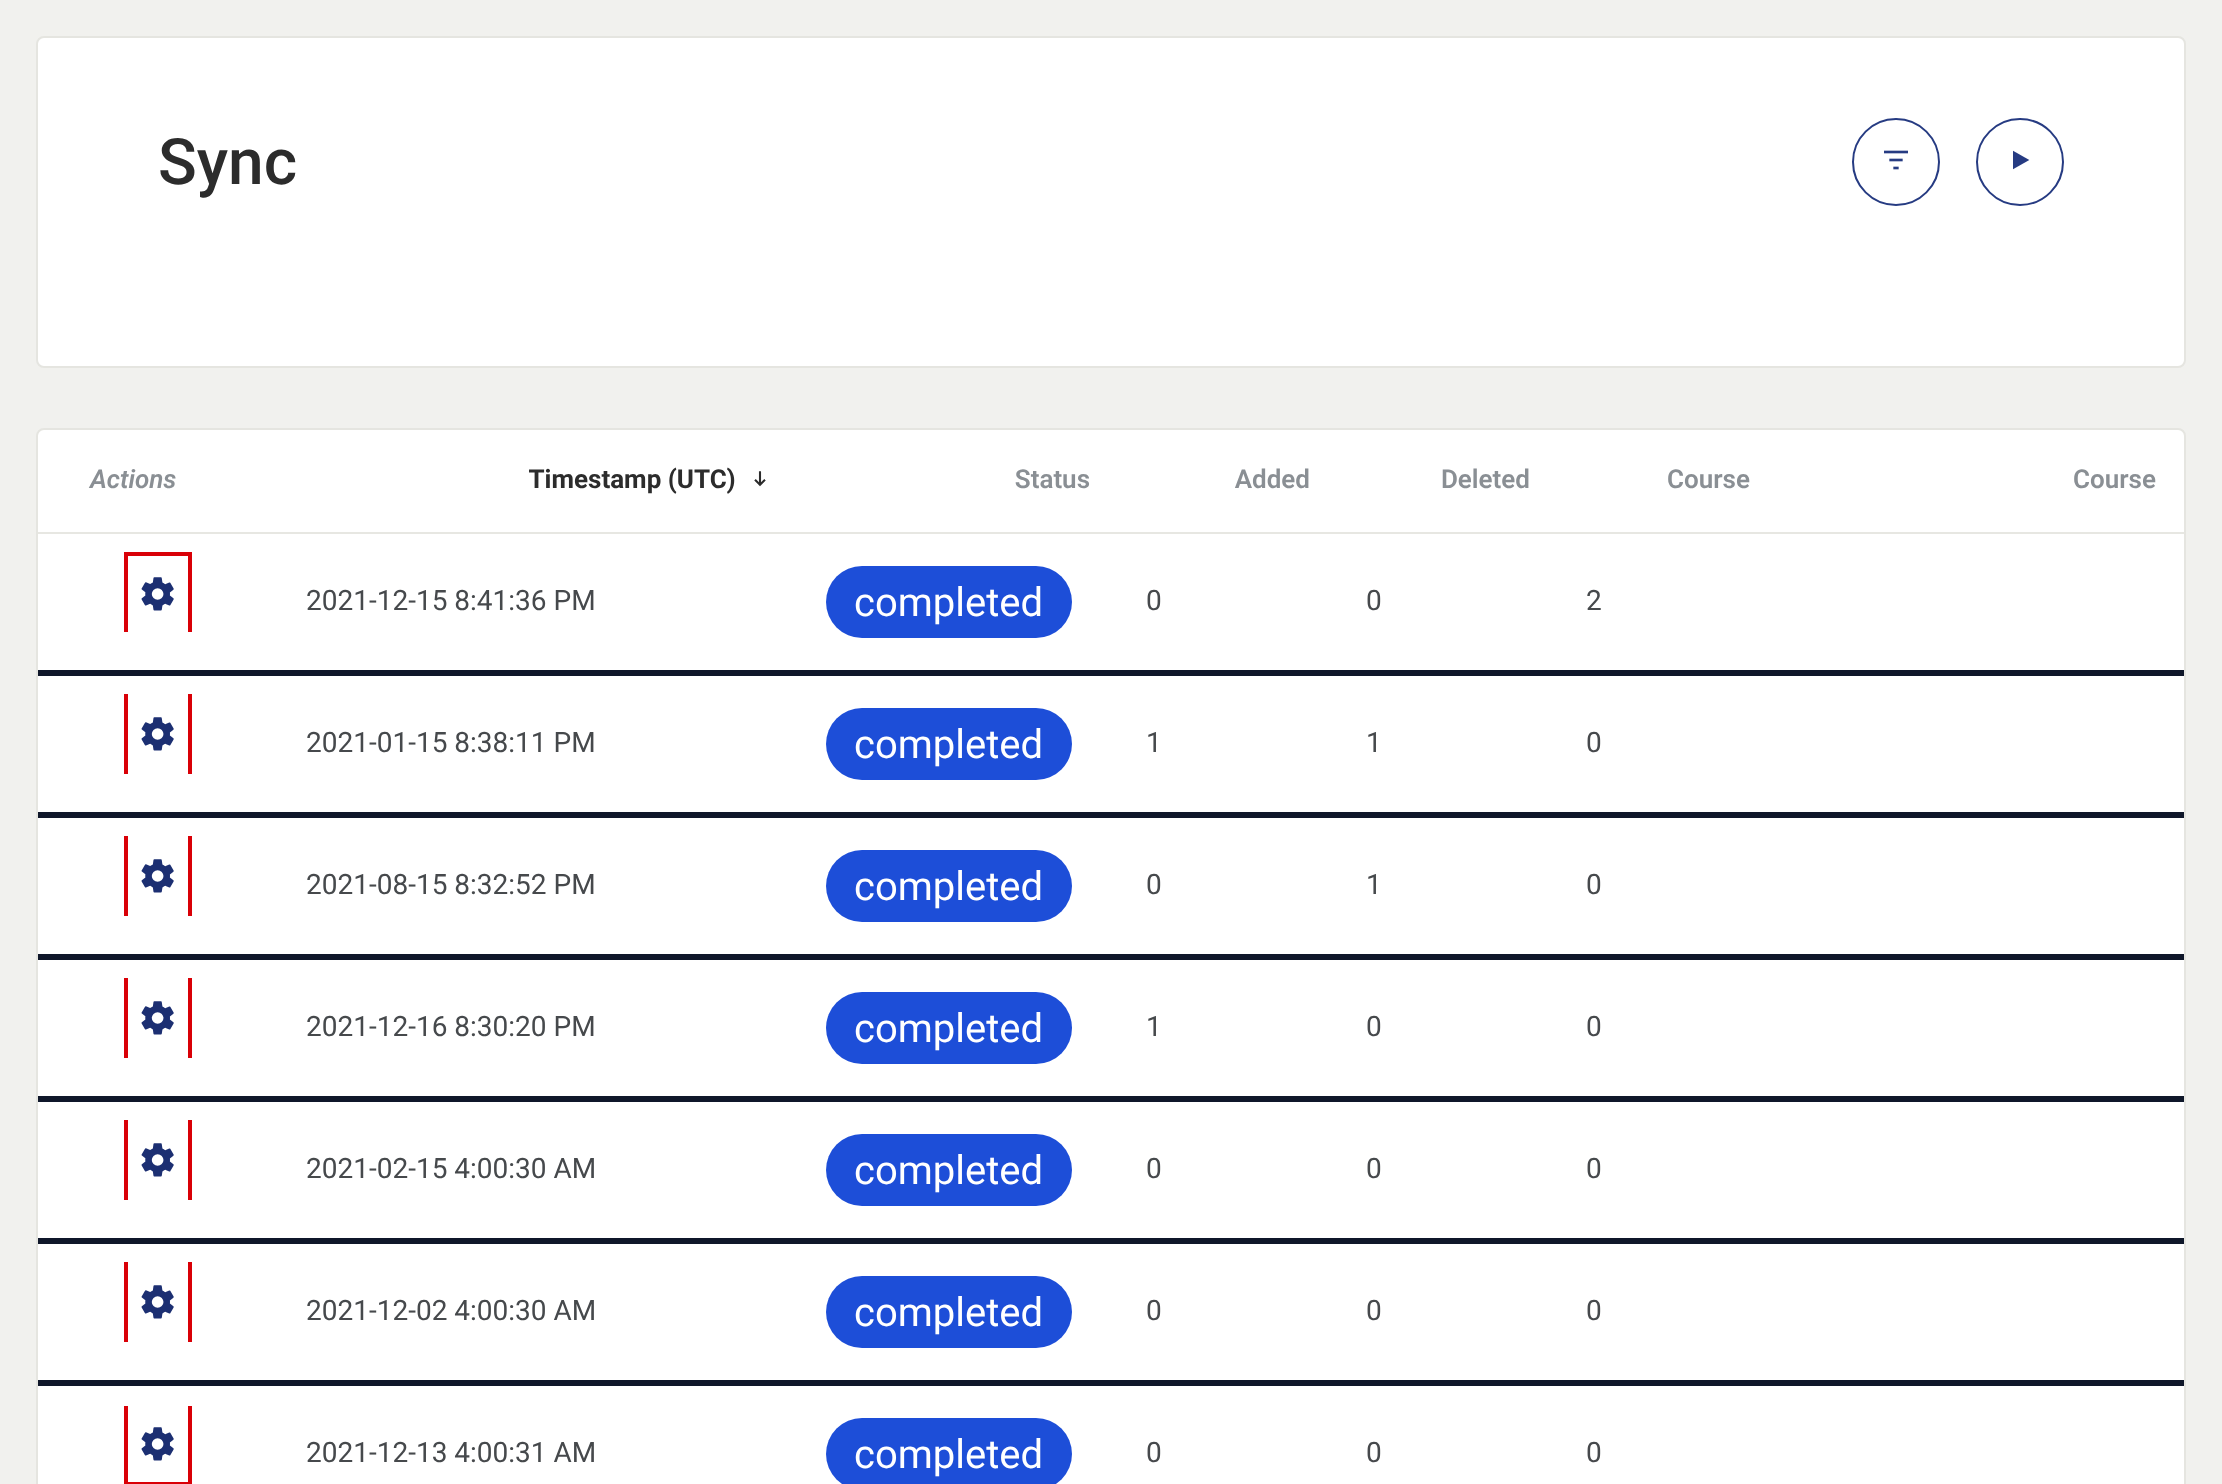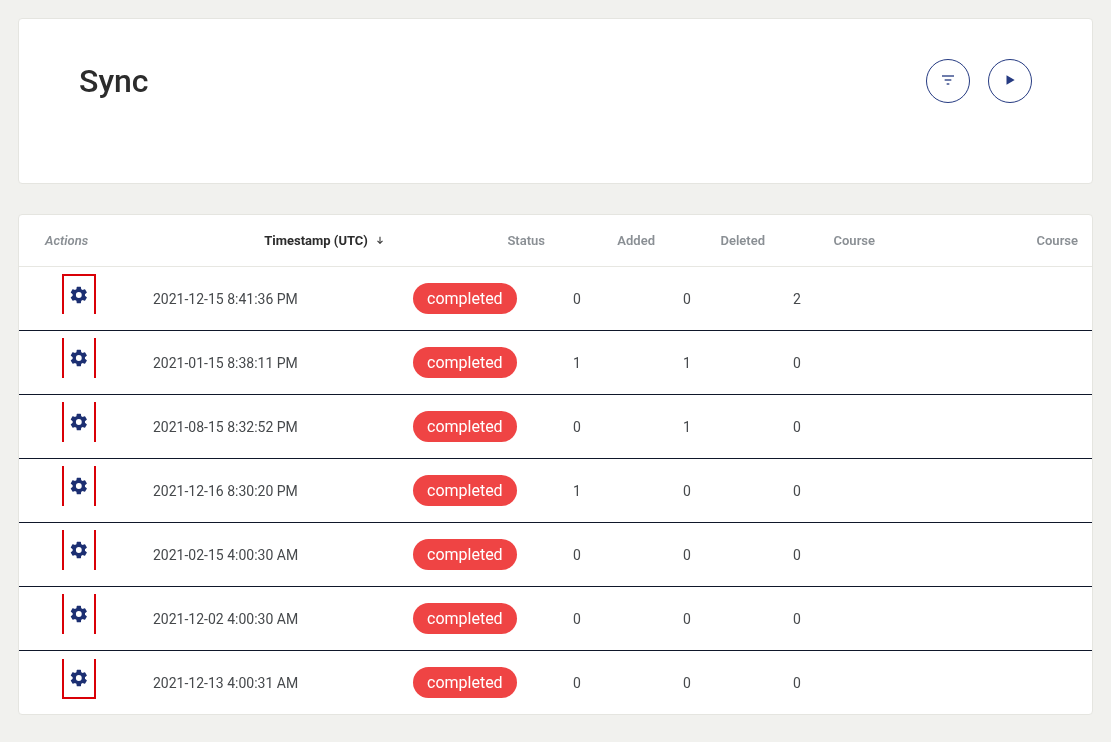--- a/index.html
+++ b/index.html
@@ -85,38 +85,38 @@
     text-align: right;
     font-size: 13px;
     font-weight: 600;
     color: #8a8f94;
     padding: 18px 14px;
     border-bottom: 1px solid #e7e7e2;
   }
   thead th.timestamp-col { color: #2c2c2c; font-weight: 700; }
   tbody td {
     padding: 16px 14px;
-    border-bottom: 1px solid #0f172a;
+    border-bottom: 3px solid #0f172a;
     font-size: 14px;
     color: #46494c;
     vertical-align: middle;
   }
   tbody tr:last-child td { border-bottom: none; }
   .col-actions { width: 120px; text-align: center; }
   .col-timestamp { width: 260px; }
   .col-status { width: 160px; }
   .col-num { width: 110px; }
   .col-message { width: auto; }
   .status-badge {
     display: inline-block;
-    background: #ef4444;
+    background: #1d4ed8;
     color: #fff;
     border-radius: 18px;
     padding: 6px 14px;
-    font-size: 16px;
+    font-size: 20px;
   }
   .gear-cell {
     display: inline-flex;
     align-items: center;
     justify-content: center;
     cursor: pointer;
   }
   .gear-icon { color: #1c2f72; }
   .actions-highlight {
     border: 2px solid #d90007;

